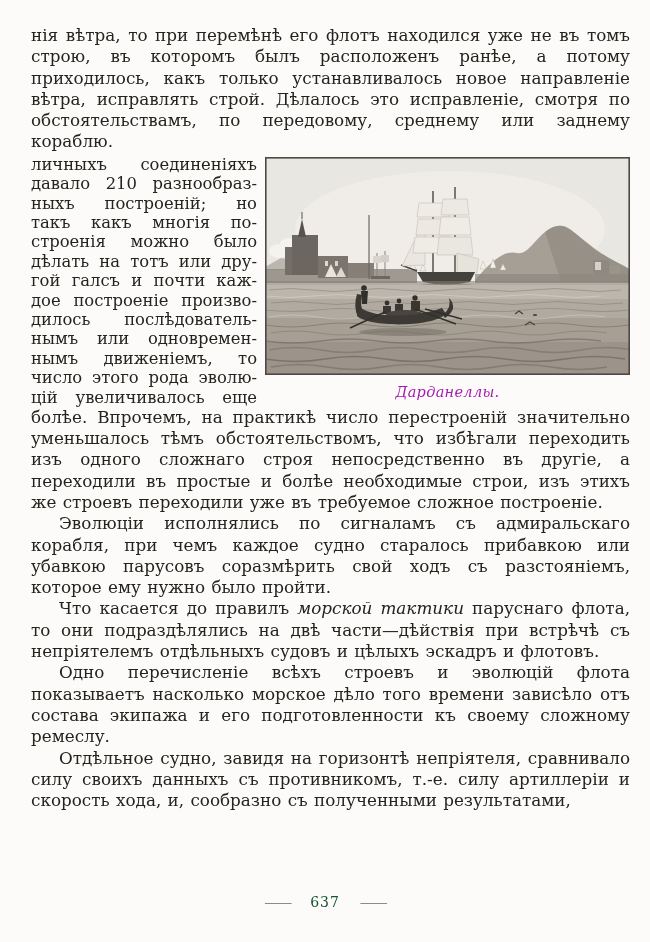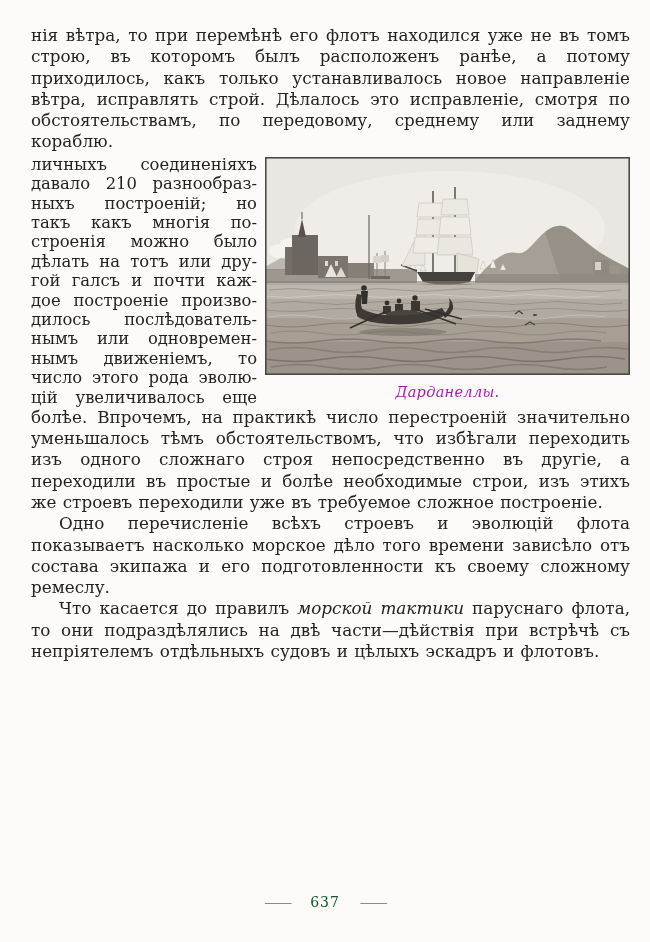--- a/index.html
+++ b/index.html
@@ -231,25 +231,27 @@
 
             <rect x="0.8" y="0.8" width="363.4" height="216.4" fill="none" stroke="#4d4944" stroke-width="1.6"></rect>
           </svg>
         </div>
         <figcaption class="caption">Дарданеллы.</figcaption>
       </figure>
     </div>
 
     <p class="body-par">болѣе. Впрочемъ, на практикѣ число перестроеній значительно уменьшалось тѣмъ обстоятельствомъ, что избѣгали переходить изъ одного сложнаго строя непосредственно въ другіе, а переходили въ простые и болѣе необходимые строи, изъ этихъ же строевъ переходили уже въ требуемое сложное построеніе.</p>
 
+    <p class="body-par indent">Эволюціи исполнялись по сигналамъ съ адмиральскаго корабля, при чемъ каждое судно старалось прибавкою или убавкою парусовъ соразмѣрить свой ходъ съ разстояніемъ, которое ему нужно было пройти.</p>
+
+    <p class="body-par indent"><span>Что касается до правилъ </span><i>морской тактики</i><span> паруснаго флота, то они подраздѣлялись на двѣ части—дѣйствія при встрѣчѣ съ непріятелемъ отдѣльныхъ судовъ и цѣлыхъ эскадръ и флотовъ.</span></p>
 
     <p class="body-par indent">Одно перечисленіе всѣхъ строевъ и эволюцій флота показываетъ насколько морское дѣло того времени зависѣло отъ состава экипажа и его подготовленности къ своему сложному ремеслу.</p>
 
-    <p class="body-par indent"><span>Что касается до правилъ </span><i>морской тактики</i><span> паруснаго флота, то они подраздѣлялись на двѣ части—дѣйствія при встрѣчѣ съ непріятелемъ отдѣльныхъ судовъ и цѣлыхъ эскадръ и флотовъ.</span></p>
-
+    <p class="body-par indent">Отдѣльное судно, завидя на горизонтѣ непріятеля, сравнивало силу своихъ данныхъ съ противникомъ, т.-е. силу артиллеріи и скорость хода, и, сообразно съ полученными результатами,</p>
   </div>
 
   <div class="page-number-row">
     <span class="rule">——</span>
     <span class="num">637</span>
     <span class="rule">——</span>
   </div>
 </div>
 
 </body></html>

